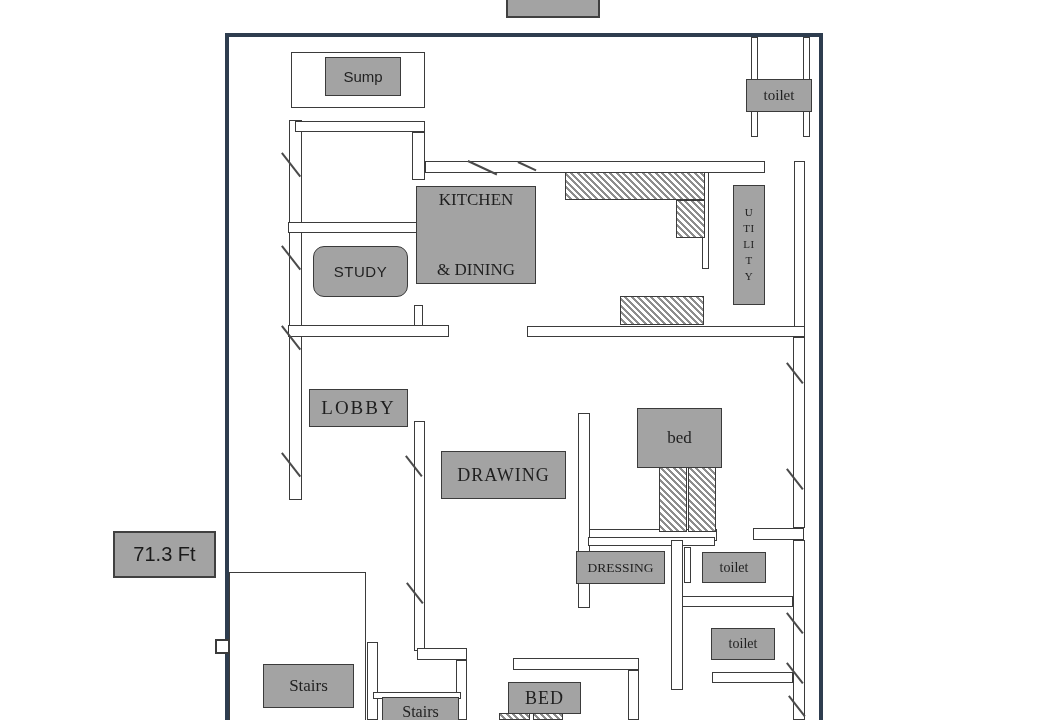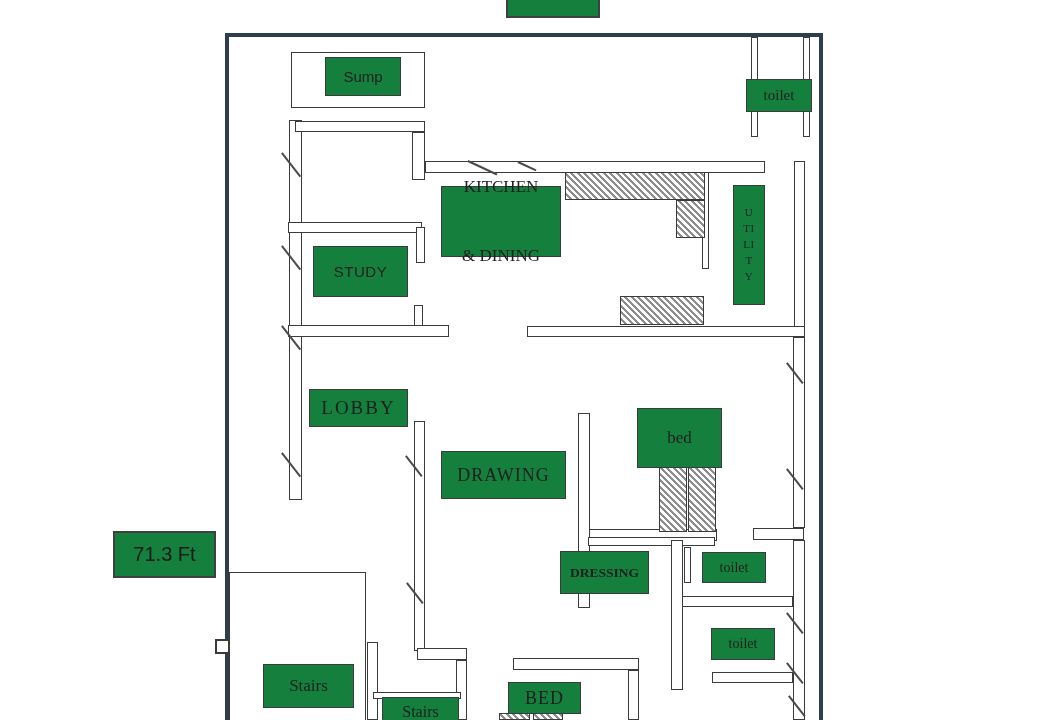--- a/index.html
+++ b/index.html
@@ -1,21 +1,21 @@
 <!DOCTYPE html>
 <html><head>
 <meta charset="utf-8">
 <style>
   html,body{margin:0;padding:0;background:#ffffff;}
   #canvas{position:relative;width:1037px;height:720px;overflow:hidden;background:#ffffff;
           font-family:"Liberation Serif","DejaVu Serif",serif;color:#1f1f1f;}
   .wall{position:absolute;background:#ffffff;border:1.6px solid #3b3b3b;box-sizing:border-box;z-index:2;}
   .hatch{position:absolute;border:1.4px solid #3b3b3b;box-sizing:border-box;z-index:3;
          background:repeating-linear-gradient(45deg,#ffffff 0 2.6px,#8d8d8d 2.6px 4.6px);}
-  .lbl{position:absolute;background:#15803d;border:1.8px solid #3b3b3b;box-sizing:border-box;z-index:6;
+  .lbl{position:absolute;background:#a3a3a3;border:1.8px solid #3b3b3b;box-sizing:border-box;z-index:6;
        display:flex;align-items:center;justify-content:center;text-align:center;}
   .sans{font-family:"Liberation Sans","DejaVu Sans",sans-serif;}
   .tick{position:absolute;height:1.6px;background:#4a4a4a;transform-origin:left center;z-index:4;}
   #outer-boundary{position:absolute;left:225px;top:33px;width:598px;height:700px;
                   border:4px solid #2e3d4f;box-sizing:border-box;z-index:1;background:transparent;}
   .dim{border:2px solid #404040;font-size:20px;color:#1a1a1a;z-index:8;}
   .room-rect{position:absolute;background:#ffffff;border:1.8px solid #3b3b3b;box-sizing:border-box;z-index:2;}
   .utility-col{flex-direction:column;line-height:1.45;font-size:11px;letter-spacing:.5px;}
 </style>
 </head>
@@ -52,41 +52,41 @@
   <div class="tick" style="left:518px;top:161px;width:20px;transform:rotate(25deg);"></div>
 
   <div class="wall" style="left:751px;top:37px;width:7px;height:43px;"></div>
   <div class="wall" style="left:803px;top:37px;width:7px;height:43px;"></div>
   <div class="wall" style="left:751px;top:110px;width:7px;height:27px;"></div>
   <div class="wall" style="left:803px;top:110px;width:7px;height:27px;"></div>
   <div class="lbl" style="left:746px;top:79px;width:66px;height:33px;font-size:15px;">
     <span>toilet</span>
   </div>
 
-  <div class="lbl" style="left:441px;top:186px;width:120px;height:71px;font-size:17px;flex-direction:column;line-height:1.9;gap:37px;">
+  <div class="lbl" style="left:416px;top:186px;width:120px;height:98px;font-size:17px;flex-direction:column;line-height:1.9;gap:37px;">
     <span>KITCHEN</span>
     <span>&amp; DINING</span>
   </div>
   <div class="hatch" style="left:565px;top:172px;width:140px;height:28px;"></div>
   <div class="hatch" style="left:676px;top:200px;width:29px;height:38px;"></div>
   <div class="wall" style="left:702px;top:172px;width:7px;height:97px;"></div>
   <div class="hatch" style="left:620px;top:296px;width:84px;height:29px;"></div>
 
   <div class="lbl utility-col" style="left:733px;top:185px;width:32px;height:120px;">
     <span>U</span>
     <span>TI</span>
     <span>LI</span>
     <span>T</span>
     <span>Y</span>
   </div>
   <div class="wall" style="left:794px;top:161px;width:11px;height:172px;"></div>
 
   <div class="wall" style="left:288px;top:222px;width:134px;height:11px;"></div>
   <div class="wall" style="left:416px;top:227px;width:9px;height:36px;"></div>
-  <div class="lbl sans" style="left:313px;top:246px;width:95px;height:51px;font-size:15px;letter-spacing:.5px;">
+  <div class="lbl sans" style="left:313px;top:246px;width:95px;height:51px;font-size:15px;letter-spacing:.5px;border-radius:11px;">
     <span>STUDY</span>
   </div>
 
   <div class="wall" style="left:288px;top:325px;width:161px;height:12px;"></div>
   <div class="wall" style="left:414px;top:305px;width:9px;height:21px;"></div>
   <div class="wall" style="left:527px;top:326px;width:278px;height:11px;"></div>
 
   <div class="wall" style="left:793px;top:337px;width:12px;height:191px;"></div>
   <div class="tick" style="left:787px;top:362px;width:26px;transform:rotate(52deg);"></div>
   <div class="tick" style="left:787px;top:468px;width:26px;transform:rotate(52deg);"></div>
@@ -110,21 +110,21 @@
 
   <div class="lbl" style="left:637px;top:408px;width:85px;height:60px;font-size:17px;">
     <span>bed</span>
   </div>
   <div class="hatch" style="left:659px;top:467px;width:28px;height:65px;"></div>
   <div class="hatch" style="left:688px;top:467px;width:28px;height:65px;"></div>
   <div class="wall" style="left:589px;top:529px;width:128px;height:12px;"></div>
   <div class="wall" style="left:578px;top:413px;width:12px;height:195px;"></div>
 
   <div class="wall" style="left:588px;top:537px;width:127px;height:9px;"></div>
-  <div class="lbl" style="left:560px;top:551px;width:89px;height:43px;font-size:13.5px;font-weight:bold;">
+  <div class="lbl" style="left:576px;top:551px;width:89px;height:33px;font-size:13.5px;">
     <span>DRESSING</span>
   </div>
   <div class="wall" style="left:671px;top:540px;width:12px;height:150px;"></div>
   <div class="wall" style="left:684px;top:547px;width:7px;height:36px;"></div>
 
   <div class="lbl" style="left:702px;top:552px;width:64px;height:31px;font-size:14px;">
     <span>toilet</span>
   </div>
   <div class="wall" style="left:682px;top:596px;width:111px;height:11px;"></div>
 

